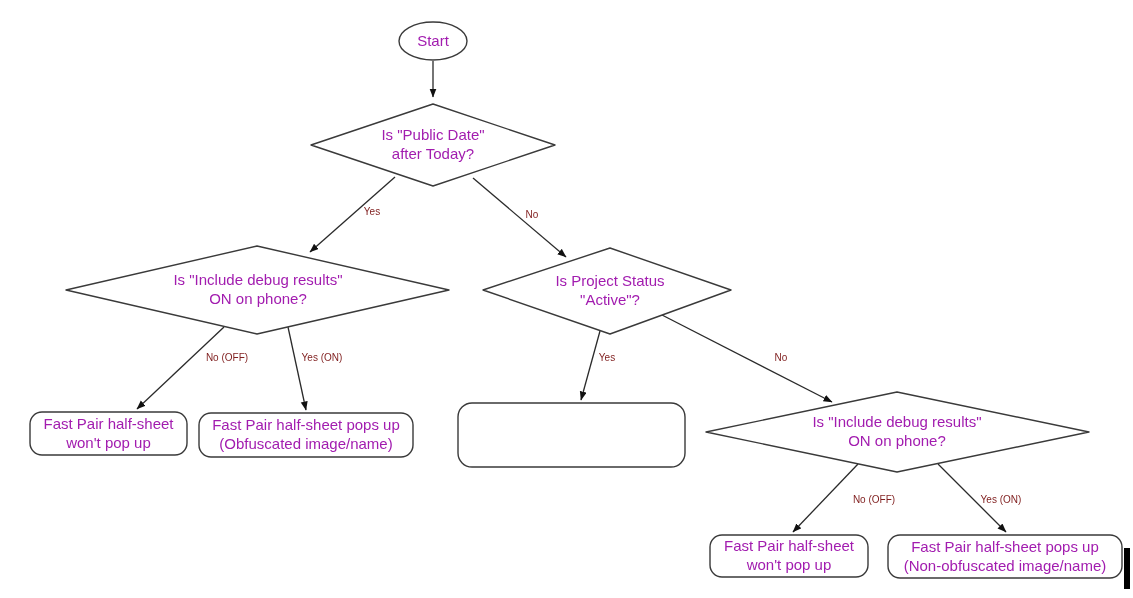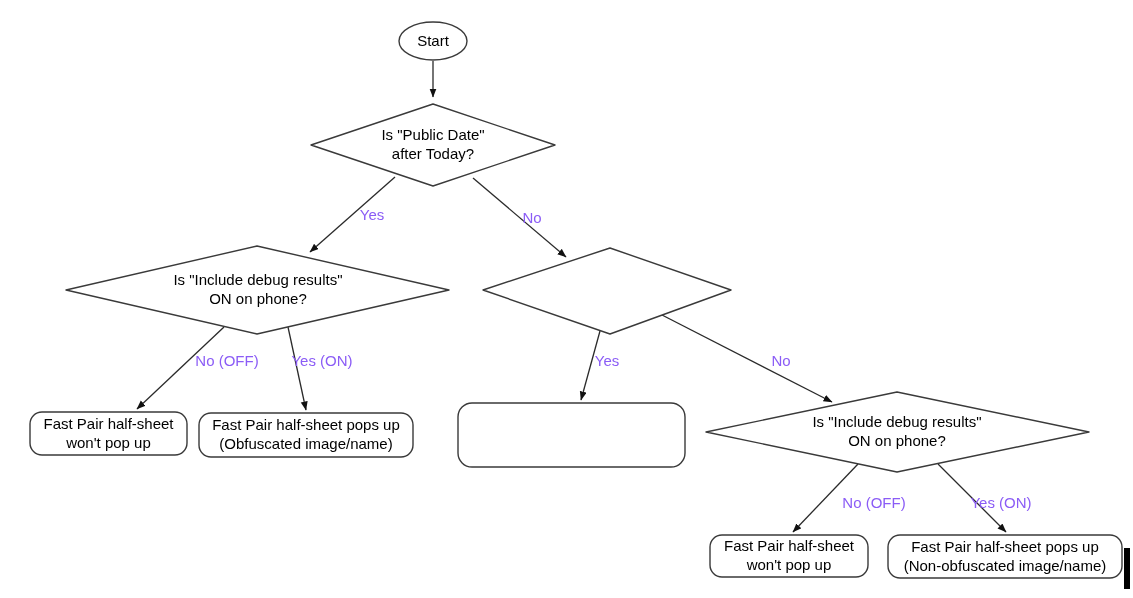--- a/index.html
+++ b/index.html
@@ -15,29 +15,29 @@
   .canvas svg { position: absolute; left: 0; top: 0; }
   .node {
     position: absolute;
     display: flex;
     align-items: center;
     justify-content: center;
     text-align: center;
     white-space: pre-line;
     font-size: 15px;
     line-height: 1.25;
-    color: #000000;
+    color: #a21caf;
     pointer-events: none;
   }
   .edge-label {
     position: absolute;
     transform: translateX(-50%);
-    font-size: 15px;
+    font-size: 10px;
     white-space: nowrap;
-    color: #8b5cf6;
+    color: #7f1d1d;
     pointer-events: none;
   }
   .cursor-bar {
     position: absolute;
     left: 1124px;
     top: 548px;
     width: 6px;
     height: 41px;
     background: #000000;
   }
@@ -78,20 +78,22 @@
       <rect x="710" y="535" width="158" height="42" rx="12"></rect>
       <rect x="888" y="535" width="234" height="43" rx="12"></rect>
     </g>
   </svg>
 
   <div class="node" style="left:399px; top:23px;  width:68px;  height:37px;">Start</div>
   <div class="node" style="left:333px; top:104px; width:200px; height:82px;">Is "Public Date"
 after Today?</div>
   <div class="node" style="left:108px; top:246px; width:300px; height:88px;">Is "Include debug results"
 ON on phone?</div>
+  <div class="node" style="left:500px; top:248px; width:220px; height:86px;">Is Project Status
+"Active"?</div>
   <div class="node" style="left:747px; top:392px; width:300px; height:80px;">Is "Include debug results"
 ON on phone?</div>
   <div class="node" style="left:30px;  top:412px; width:157px; height:43px;">Fast Pair half-sheet
 won't pop up</div>
   <div class="node" style="left:199px; top:413px; width:214px; height:44px;">Fast Pair half-sheet pops up
 (Obfuscated image/name)</div>
   <div class="node" style="left:710px; top:535px; width:158px; height:42px;">Fast Pair half-sheet
 won't pop up</div>
   <div class="node" style="left:888px; top:535px; width:234px; height:43px;">Fast Pair half-sheet pops up
 (Non-obfuscated image/name)</div>

